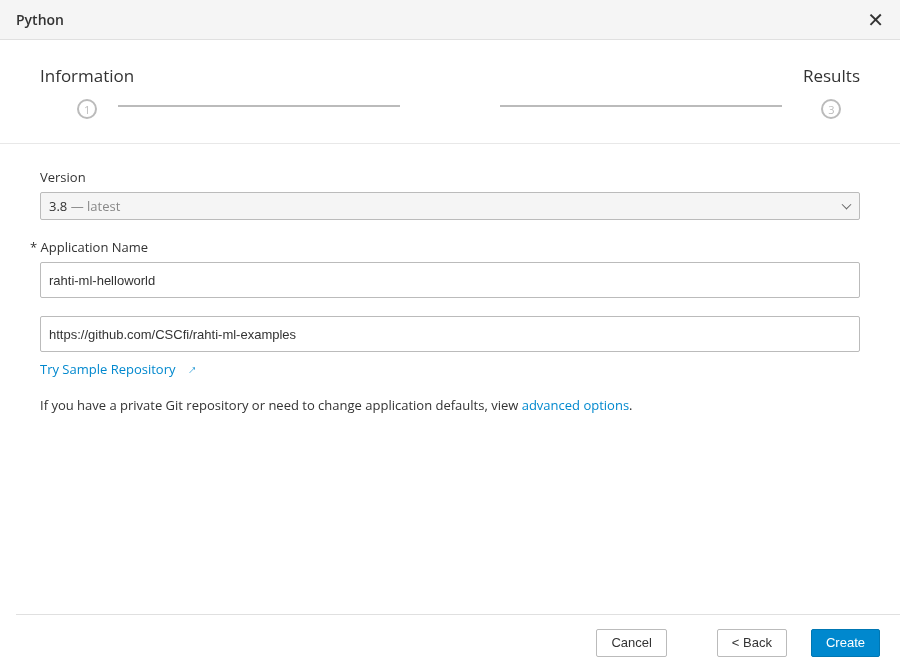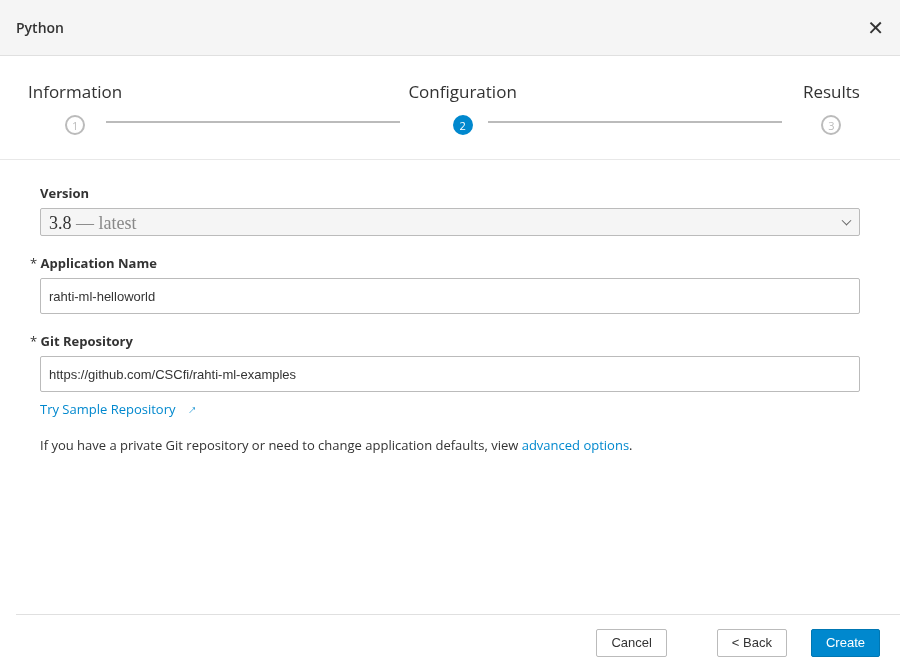--- a/index.html
+++ b/index.html
@@ -18,38 +18,38 @@
       position: relative;
     }
     
     .header {
       display: flex;
       align-items: center;
       justify-content: space-between;
       padding: 10px 16px;
       background: #f5f5f5;
       border-bottom: 1px solid #e0e0e0;
-      height: 56px;
+      height: 40px;
     }
     .header-title {
       font-weight: 600;
       font-size: 14px;
       color: #333;
     }
     .close-btn {
       cursor: pointer;
       font-size: 20px;
       color: #333;
       line-height: 1;
       background: none;
       border: none;
     }
     
     .wizard {
-      padding: 24px 40px 24px 28px;
+      padding: 24px 40px 24px 40px;
       border-bottom: 1px solid #e8e8e8;
     }
     .steps-row {
       display: flex;
       justify-content: space-between;
       position: relative;
       align-items: flex-start;
     }
     .step {
       display: flex;
@@ -99,21 +99,21 @@
     }
     
     .form-area {
       padding: 24px 40px;
     }
     .form-group {
       margin-bottom: 18px;
     }
     .form-label {
       display: block;
-      font-weight: 700;
+      font-weight: 400;
       font-size: 13px;
       color: #333;
       margin-bottom: 6px;
     }
     .req::before {
       content: "* ";
       color: #333;
       font-weight: 400;
       margin-left: -10px;
     }
@@ -138,22 +138,21 @@
       right: 10px;
       top: 50%;
       width: 6px;
       height: 6px;
       border-right: 1.5px solid #666;
       border-bottom: 1.5px solid #666;
       transform: translateY(-70%) rotate(45deg);
       pointer-events: none;
     }
     .select-text {
-      font-size: 18px;
-      font-family: Liberation Serif, serif;
+      font-size: 13px;
     }
     .select-text .latest {
       color: #888;
     }
     .form-input {
       width: 100%;
       height: 36px;
       padding: 4px 8px;
       border: 1px solid #bbb;
       background: #fff;
@@ -231,24 +230,20 @@
   </button>
 </div>
 
 <div class="wizard">
   <div class="steps-row">
     <div class="step-line line-1"></div>
     <div class="step-line line-2"></div>
     <div class="step">
       <div class="step-label">Information</div>
       <div class="step-circle">1</div>
-    </div>
-    <div class="step active">
-      <div class="step-label">Configuration</div>
-      <div class="step-circle">2</div>
     </div>
     <div class="step">
       <div class="step-label">Results</div>
       <div class="step-circle">3</div>
     </div>
   </div>
 </div>
 
 <div class="form-area">
 
@@ -262,21 +257,20 @@
       </div>
     </div>
   </div>
 
   <div class="form-group">
     <label class="form-label req">Application Name</label>
     <input class="form-input" type="text" value="rahti-ml-helloworld" style="">
   </div>
 
   <div class="form-group">
-    <label class="form-label req">Git Repository</label>
     <input class="form-input" type="text" value="https://github.com/CSCfi/rahti-ml-examples" style="">
     <a class="link try-sample">
       <span>Try Sample Repository</span>
       <span class="arrow-up-right">↑</span>
     </a>
   </div>
 
   <p class="help-text">
     <span>If you have a private Git repository or need to change application defaults, view </span><a class="link">advanced options</a><span>.</span>
   </p>

